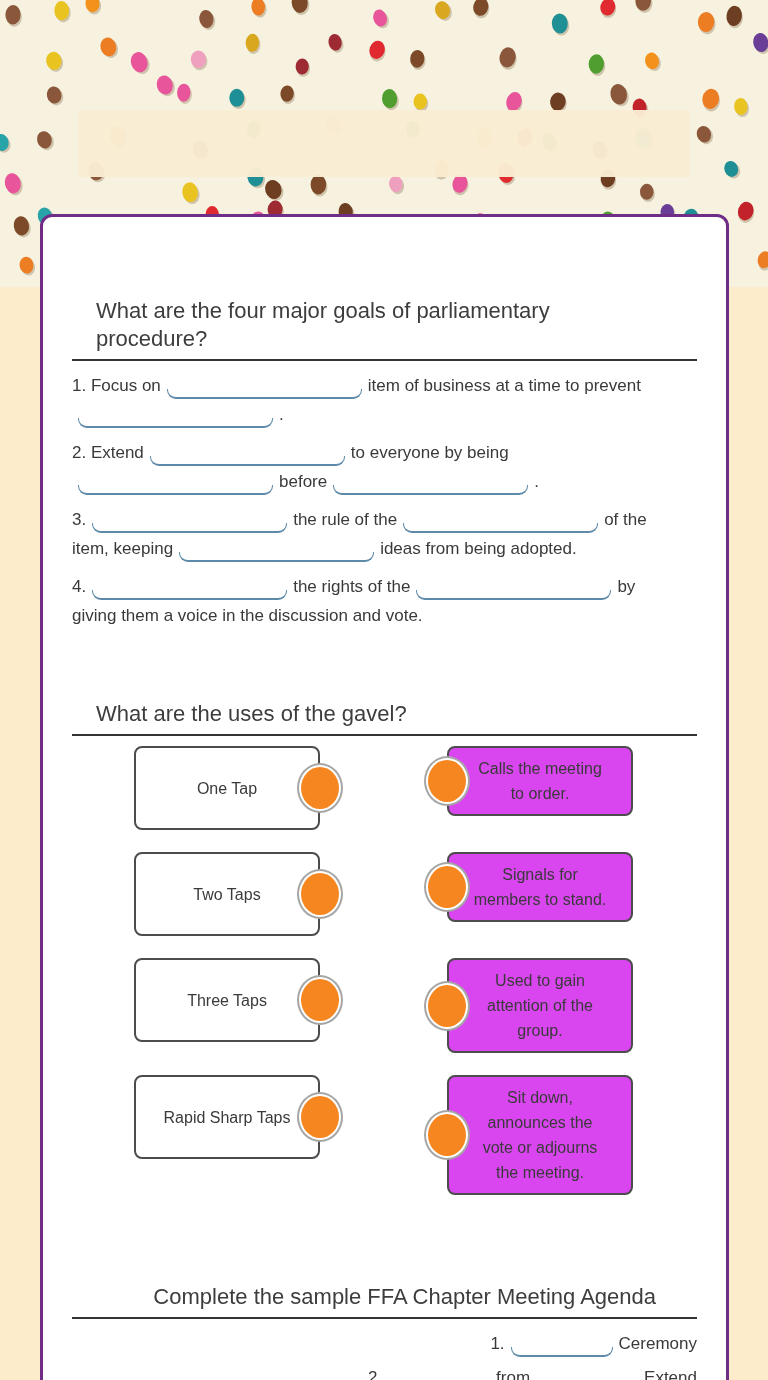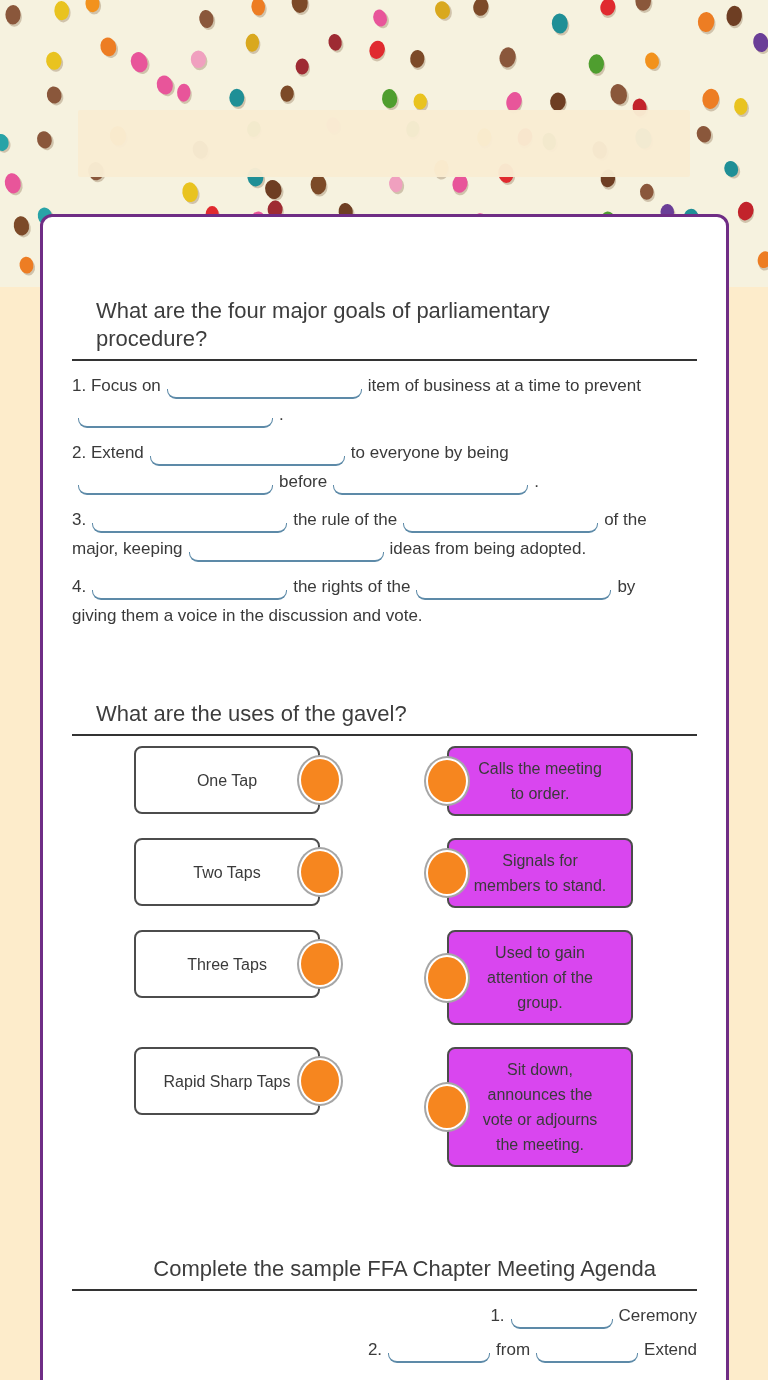--- a/index.html
+++ b/index.html
@@ -49,21 +49,21 @@
     border-bottom-left-radius: 9px; border-bottom-right-radius: 9px;
     vertical-align: -8px; margin: 0 6px;
   }
   .blank.small { width: 102px; }
 
   
   .gavel-section { margin-top: 70px; }
   .match-area { margin-top: 10px; }
   .match-row { display: flex; align-items: flex-start; margin-bottom: 22px; }
   .match-left {
-    width: 186px; height: 68px; margin-left: 62px; flex: none;
+    width: 186px; height: 84px; margin-left: 62px; flex: none;
     border: 2px solid var(--match_box_border, #4c4c4c); border-radius: 8px;
     background: #fff; position: relative;
     display: flex; align-items: center; justify-content: center;
     font-size: 16px; line-height: 25px; color: var(--body_text, #3a3a3a);
     text-align: left;
   }
   .match-right {
     width: 186px; min-height: 68px; margin-left: 127px; flex: none;
     border: 2px solid var(--match_box_border, #4c4c4c); border-radius: 8px;
     background: #d946ef; position: relative; padding: 8px 22px;
@@ -316,21 +316,21 @@
           <div class="qline">
             <span class="blank"></span><span>before</span><span class="blank"></span><span>.</span>
           </div>
         </div>
 
         <div class="question">
           <div class="qline">
             <span>3.</span><span class="blank"></span><span>the rule of the</span><span class="blank"></span><span>of the</span>
           </div>
           <div class="qline">
-            <span>major, keeping</span><span class="blank"></span><span>ideas from being adopted.</span>
+            <span>item, keeping</span><span class="blank"></span><span>ideas from being adopted.</span>
           </div>
         </div>
 
         <div class="question">
           <div class="qline">
             <span>4.</span><span class="blank"></span><span>the rights of the</span><span class="blank"></span><span>by</span>
           </div>
           <div class="qline">
             <span>giving them a voice in the discussion and vote.</span>
           </div>

